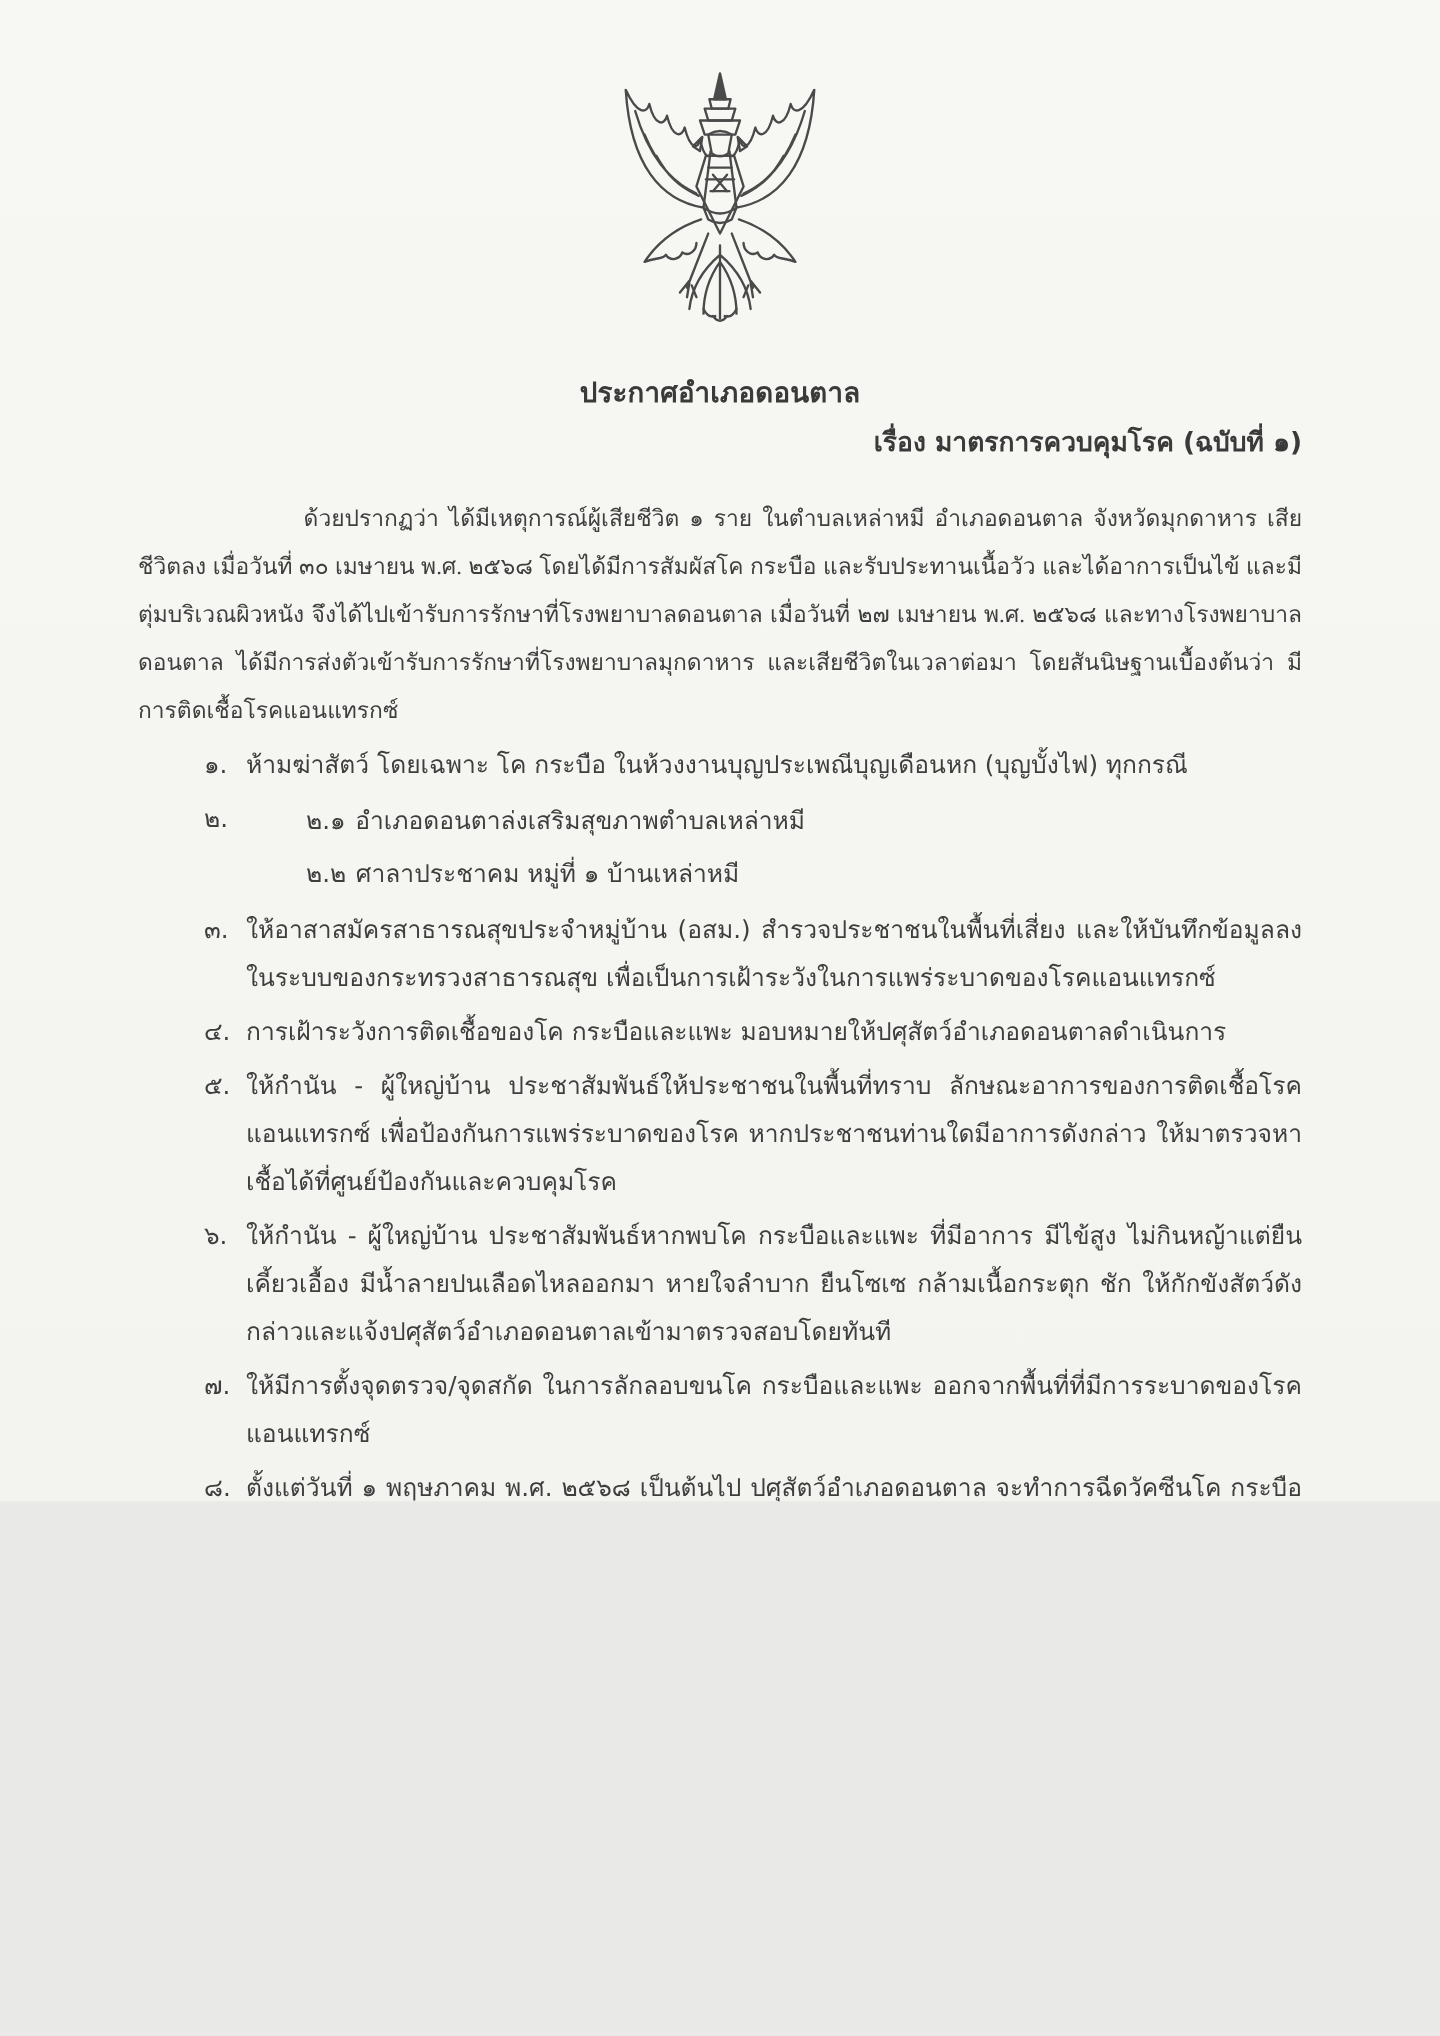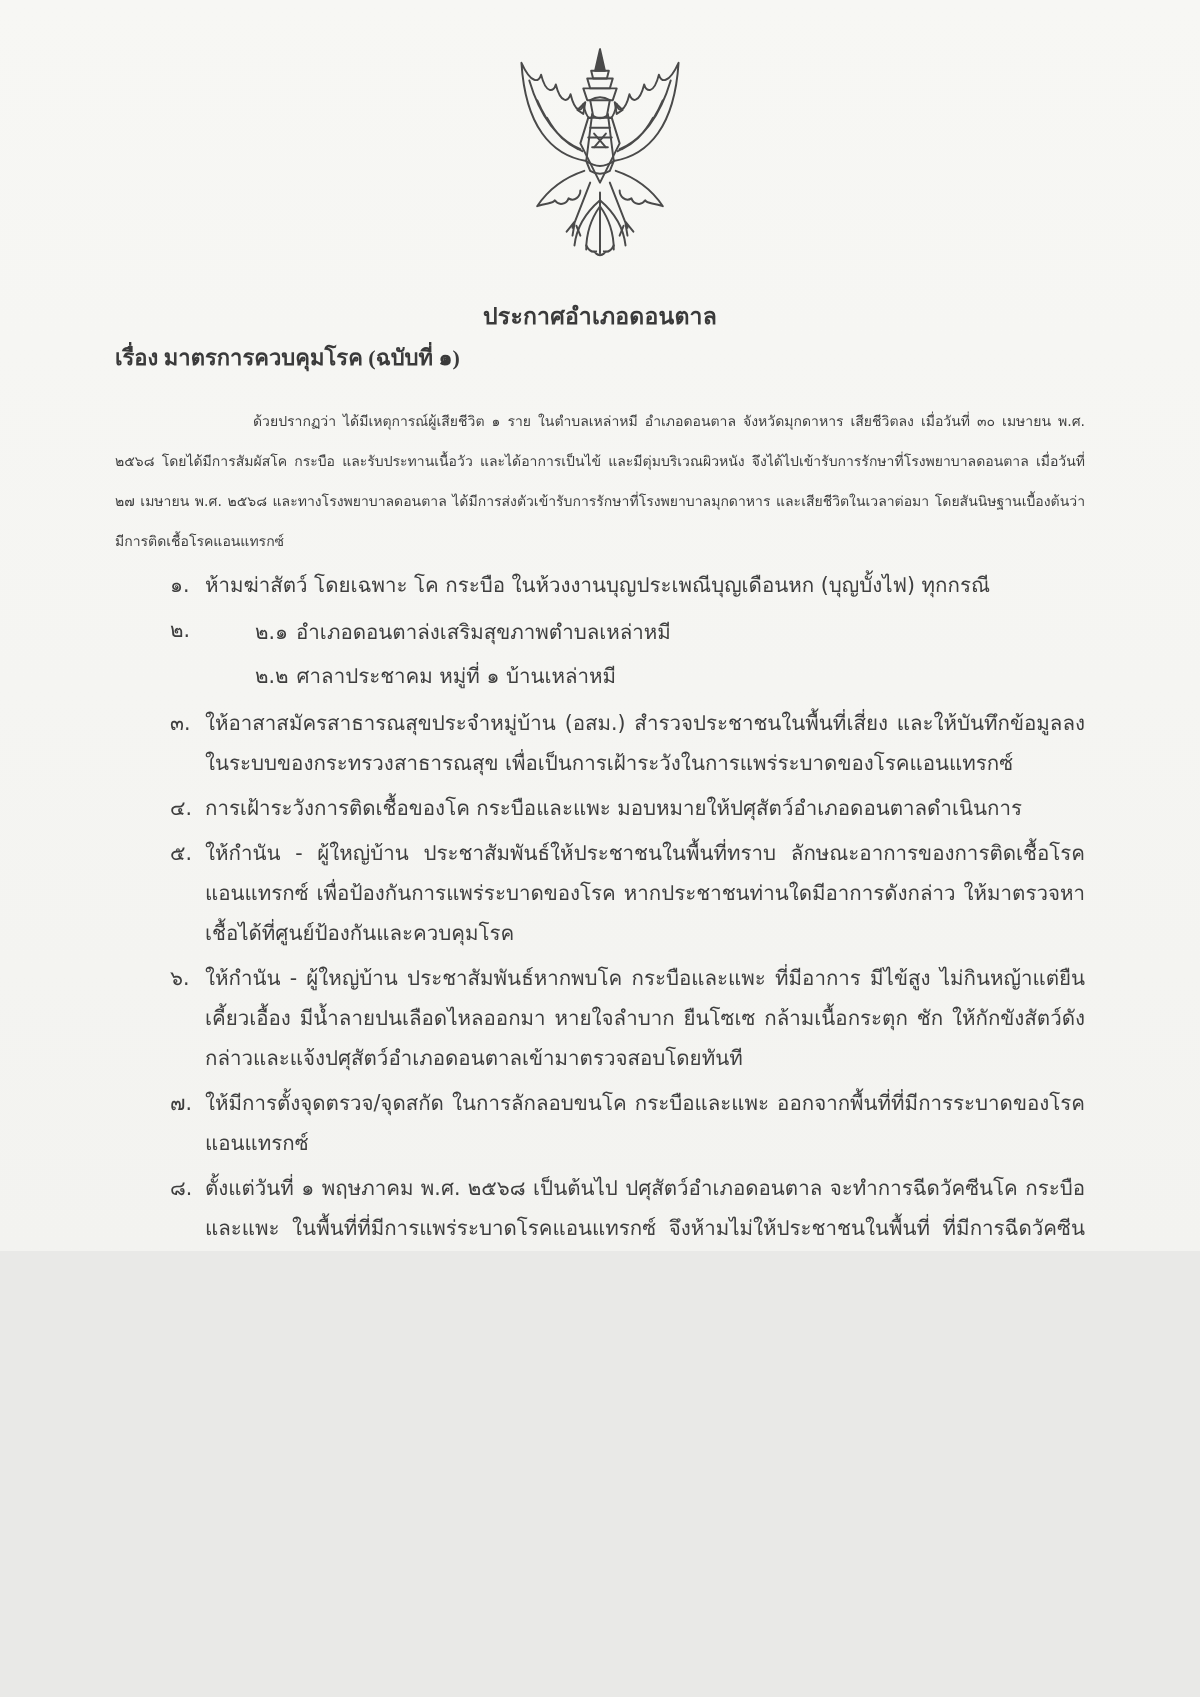--- a/index.html
+++ b/index.html
@@ -9,53 +9,53 @@
     -webkit-font-smoothing:antialiased;
   }
   .page{
     position:relative;
     width:1200px;height:1251px;
     margin:0 auto;
     background:linear-gradient(180deg,#f7f7f4 0%,#f5f5f2 55%,#f3f3f0 100%);
     color:#3b3b3b;
     overflow:hidden;
     box-sizing:border-box;
-    padding:45px 115px 0 115px;
+    padding:57px 115px 0 115px;
   }
   .emblem-wrap{
     width:100%;
     display:flex;
     justify-content:center;
     margin-bottom:14px;
   }
   .emblem-wrap svg{display:block;}
   .doc-title{
     text-align:center;
     font-size:23px;
     line-height:42px;
     font-weight:600;
     color:#3a3a3a;
     letter-spacing:.2px;
   }
   .doc-subject{
-    text-align:left;
+    text-align:right;
     font-size:22px;
     line-height:42px;
     font-weight:600;
     color:#3a3a3a;
     margin-bottom:22px;
-    font-family:Liberation Serif, serif;
   }
   .para{
-    font-size:14px;
+    font-size:19px;
     line-height:40px;
     text-align:justify;
     text-indent:138px;
     color:#3e3e3e;
     margin:0 0 2px 0;
+    font-family:Liberation Serif, serif;
   }
   .list{margin-top:4px;}
   .list-item{
     position:relative;
     margin:0 0 5px 0;
     padding-left:90px;
     box-sizing:border-box;
   }
   .list-item .num{
     position:absolute;

